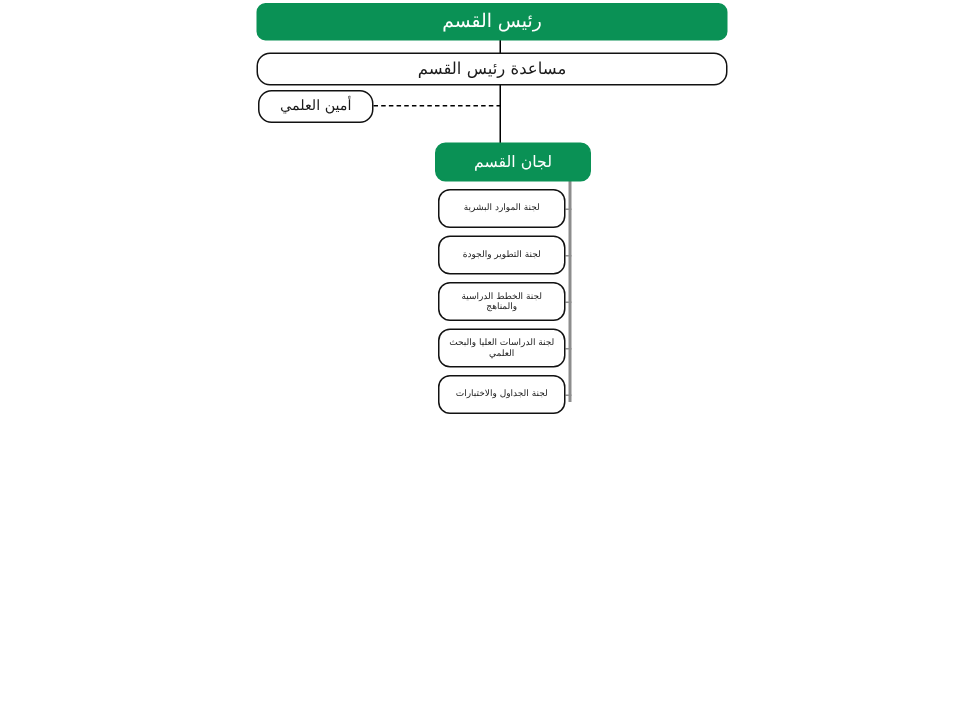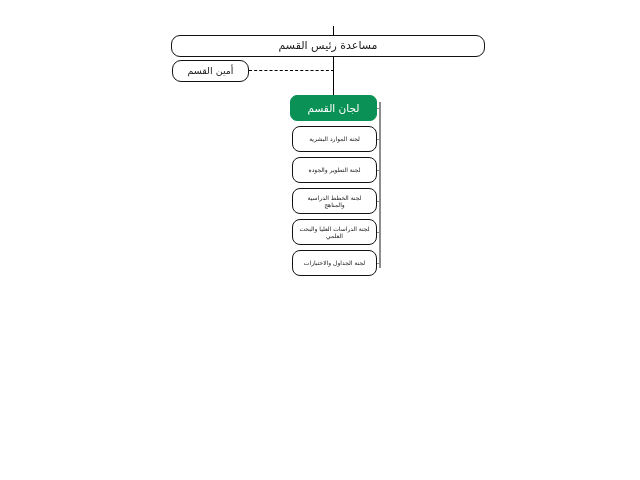--- a/index.html
+++ b/index.html
@@ -68,21 +68,21 @@
 
   #node-secretary {
     left: 172px;  top: 60px;
     width: 77px;  height: 22px;
     font-size: 9.5px;
     border-radius: 9px;
   }
 
   #node-committees {
     left: 290px;  top: 95px;
-    width: 87px;  height: 26px;
+    width: 104px;  height: 26px;
     font-size: 10.5px;
     border-radius: 7px;
     text-align: center;
   }
 
   .committee {
     left: 292px;
     width: 85px;
     height: 26px;
     font-size: 6px;
@@ -145,24 +145,25 @@
 
   <div id="spine-committees"></div>
 
   <div class="stub" style="top:108px"></div>
   <div class="stub" style="top:139px"></div>
   <div class="stub" style="top:170px"></div>
   <div class="stub" style="top:201px"></div>
   <div class="stub" style="top:232px"></div>
   <div class="stub" style="top:263px"></div>
 
+  <div class="node green" id="node-head">رئيس القسم</div>
 
   <div class="node white" id="node-deputy">مساعدة رئيس القسم</div>
 
-  <div class="node white" id="node-secretary">أمين القسم</div>
+  <div class="node white" id="node-secretary">أمين العلمي</div>
 
   <div class="node green" id="node-committees">لجان القسم</div>
 
   <div class="node white committee" style="top:126px">لجنة الموارد البشرية</div>
 
   <div class="node white committee" style="top:157px">لجنة التطوير والجودة</div>
 
   <div class="node white committee" style="top:188px">لجنة الخطط الدراسية والمناهج</div>
 
   <div class="node white committee two-line" style="top:219px">لجنة الدراسات العليا والبحث

